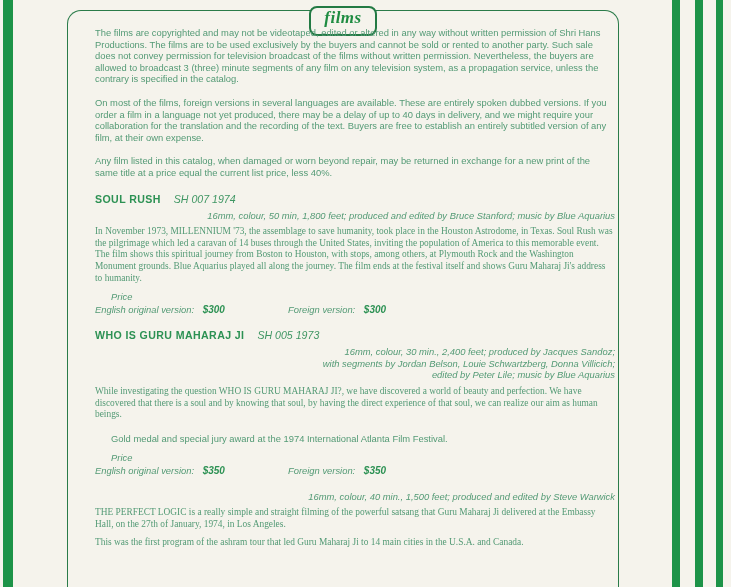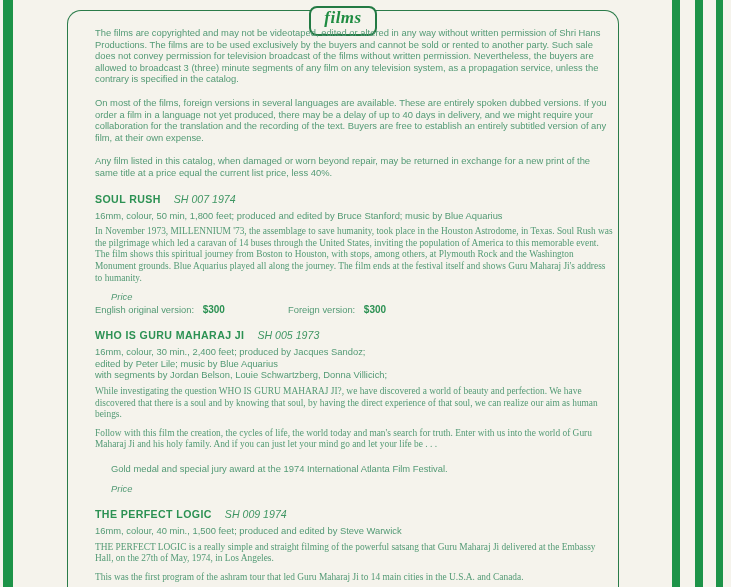--- a/index.html
+++ b/index.html
@@ -24,25 +24,25 @@
                  font-size:17px;color:#1f8c42;letter-spacing:0.5px;}
 
   .content{position:absolute;left:95px;top:27px;width:520px;color:#539a75;
            font-size:9.4px;line-height:11.6px;}
   .content p{margin:0 0 12px 0;}
 
   .film-section{margin-top:14px;}
   .film-head{margin:0 0 5px 0;font-size:10.6px;line-height:12px;}
   .film-title{font-weight:bold;color:#2c9153;letter-spacing:0.4px;}
   .film-code{font-style:italic;color:#3f9663;margin-left:10px;}
-  .specs{text-align:left;margin-bottom:5px;color:#539a75;}
+  .specs{text-align:right;margin-bottom:5px;color:#539a75;font-style:italic;}
   .film-section p{margin:0 0 7px 0;font-family:Liberation Serif, serif;}
   .award{margin:12px 0 8px 16px;}
   .price-label{font-style:italic;margin:2px 0 1px 16px;}
-  .price-row{display:flex;align-items:baseline;margin-bottom:2px;}
+  .price-row{display:flex;align-items:baseline;margin-bottom:2px;font-style:italic;}
   .price-pair{display:inline-block;}
   .price-pair.first{width:193px;}
   .price-value{font-weight:bold;color:#2c9153;font-size:10px;margin-left:6px;}
 </style>
 </head>
 <body>
 
 <div class="page">
   <div class="bar-left"></div>
   <div class="frame"></div>
@@ -79,38 +79,43 @@
       </div>
     </div>
 
     <div class="film-section">
       <div class="film-head">
         <span class="film-title">WHO IS GURU MAHARAJ JI</span>
         <span class="film-code">SH 005 1973</span>
       </div>
       <div class="specs">
         <div>16mm, colour, 30 min., 2,400 feet; produced by Jacques Sandoz;</div>
+        <div>with segments by Jordan Belson, Louie Schwartzberg, Donna Villicich;</div>
         <div>edited by Peter Lile; music by Blue Aquarius</div>
-        <div>with segments by Jordan Belson, Louie Schwartzberg, Donna Villicich;</div>
       </div>
       <p>While investigating the question WHO IS GURU MAHARAJ JI?, we have discovered a world of beauty and perfection. We have discovered that there is a soul and by knowing that soul, by having the direct experience of that soul, we can realize our aim as human beings.</p>
-      <p>Follow with this film the creation, the cycles of life, the world today and man's search for truth. Enter with us into the world of Guru Maharaj Ji and his holy family. And if you can just let your mind go and let your life be . . .</p>
       <div class="award">Gold medal and special jury award at the 1974 International Atlanta Film Festival.</div>
       <div class="price-label">Price</div>
+      <div class="price-row">
+        <span class="price-pair first">
+          <span>English original version:</span>
+          <span class="price-value">$350</span>
+        </span>
+        <span class="price-pair">
+          <span>Foreign version:</span>
+          <span class="price-value">$350</span>
+        </span>
+      </div>
     </div>
 
     <div class="film-section">
-      <div class="film-head">
-        <span class="film-title">THE PERFECT LOGIC</span>
-        <span class="film-code">SH 009 1974</span>
-      </div>
       <div class="specs">
         <div>16mm, colour, 40 min., 1,500 feet; produced and edited by Steve Warwick</div>
       </div>
-      <p>THE PERFECT LOGIC is a really simple and straight filming of the powerful satsang that Guru Maharaj Ji delivered at the Embassy Hall, on the 27th of May, 1974, in Los Angeles.</p>
+      <p>THE PERFECT LOGIC is a really simple and straight filming of the powerful satsang that Guru Maharaj Ji delivered at the Embassy Hall, on the 27th of January, 1974, in Los Angeles.</p>
       <p>This was the first program of the ashram tour that led Guru Maharaj Ji to 14 main cities in the U.S.A. and Canada.</p>
 
     </div>
 
   </div>
 
   <div class="bar-right-1"></div>
   <div class="bar-right-2"></div>
   <div class="bar-right-3"></div>
 </div>

